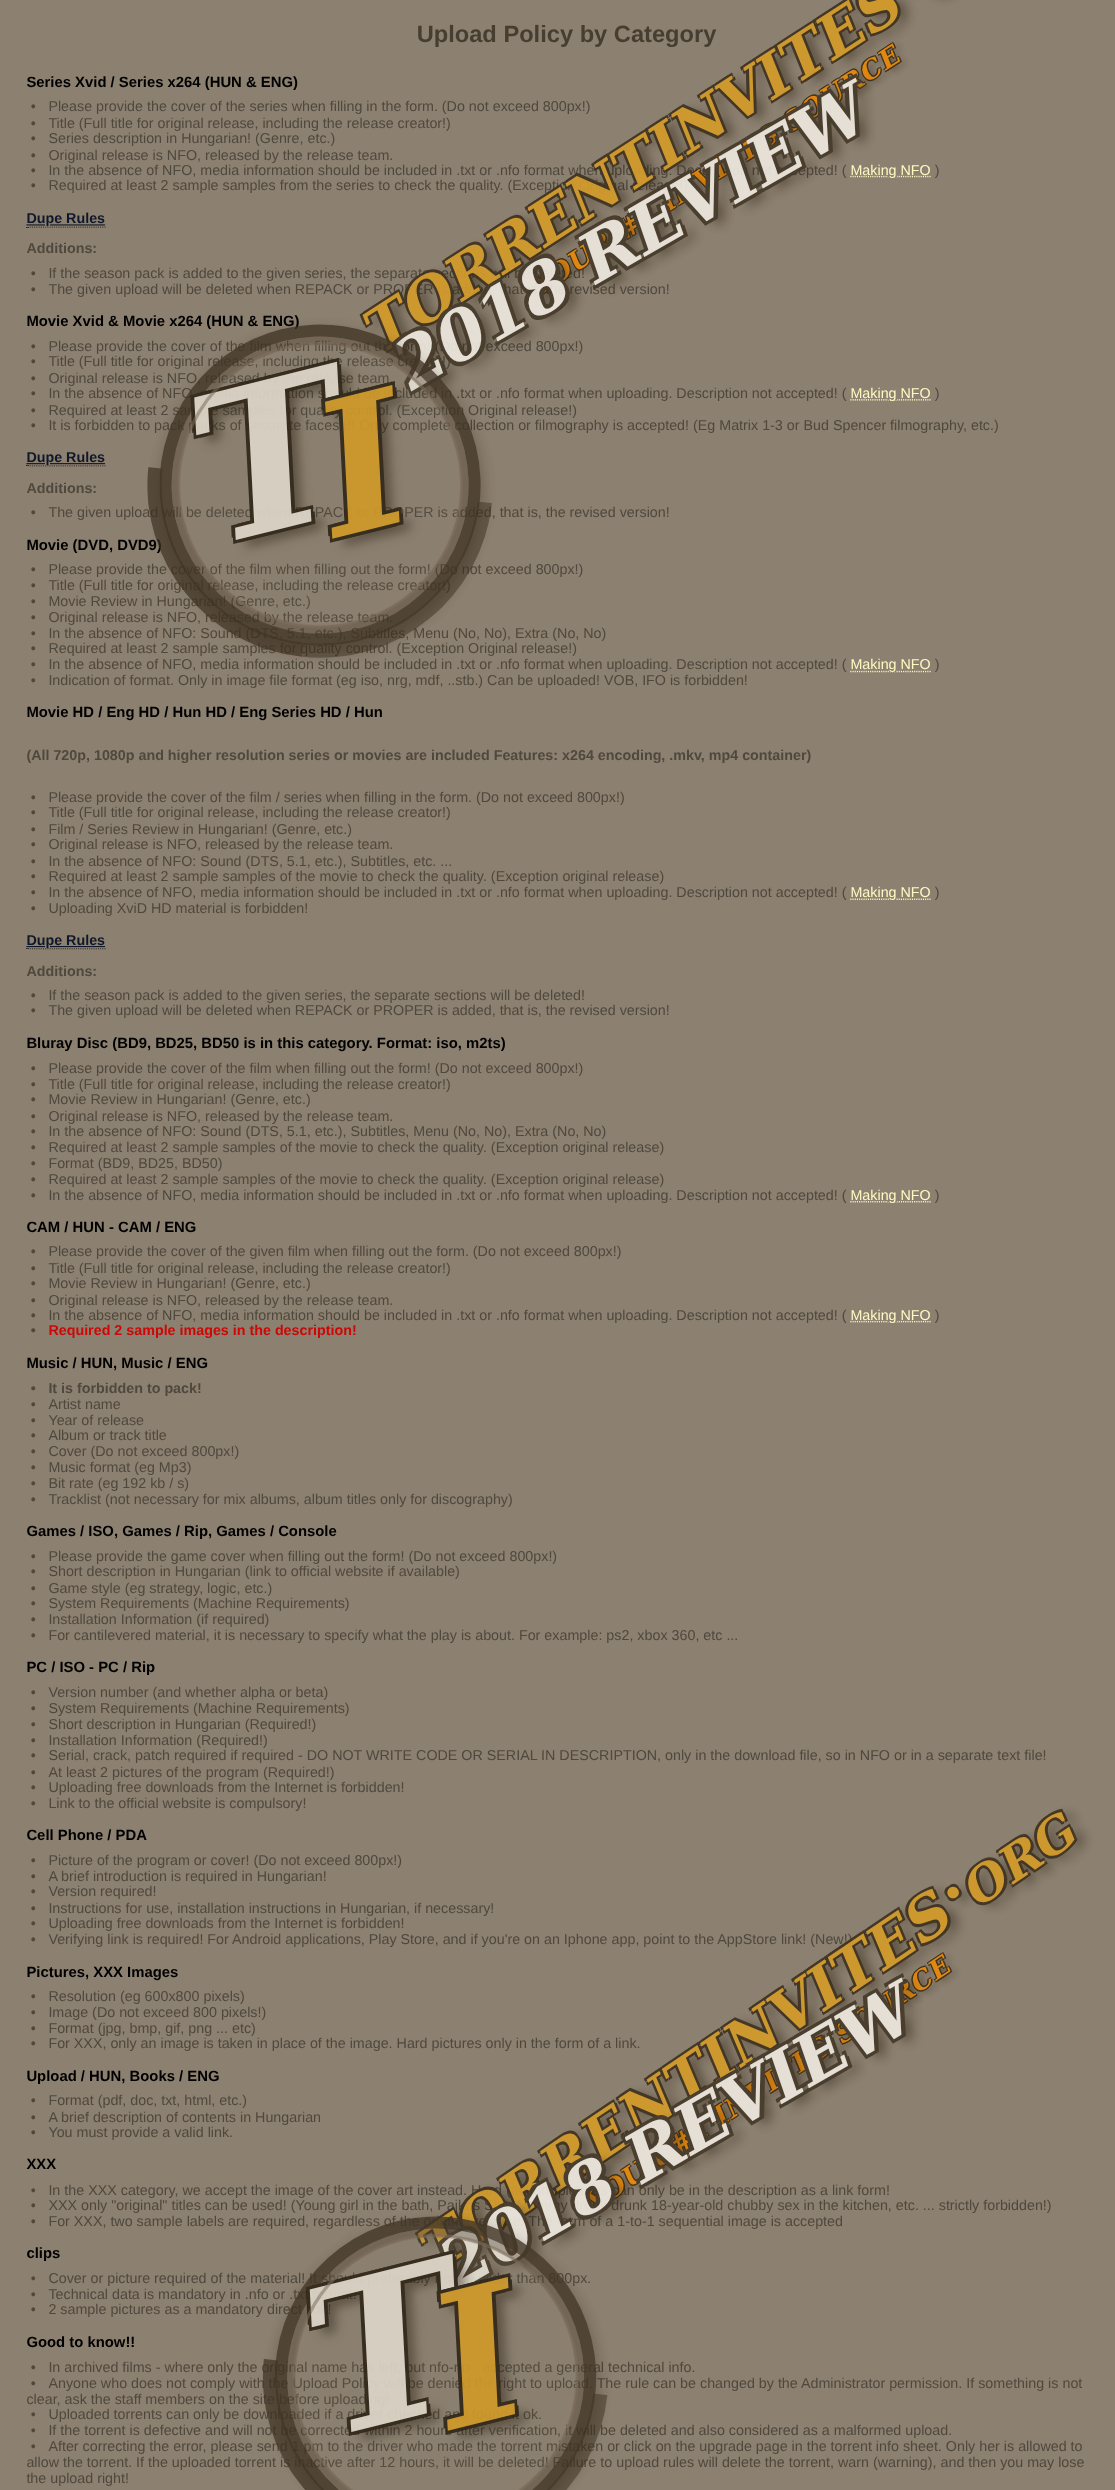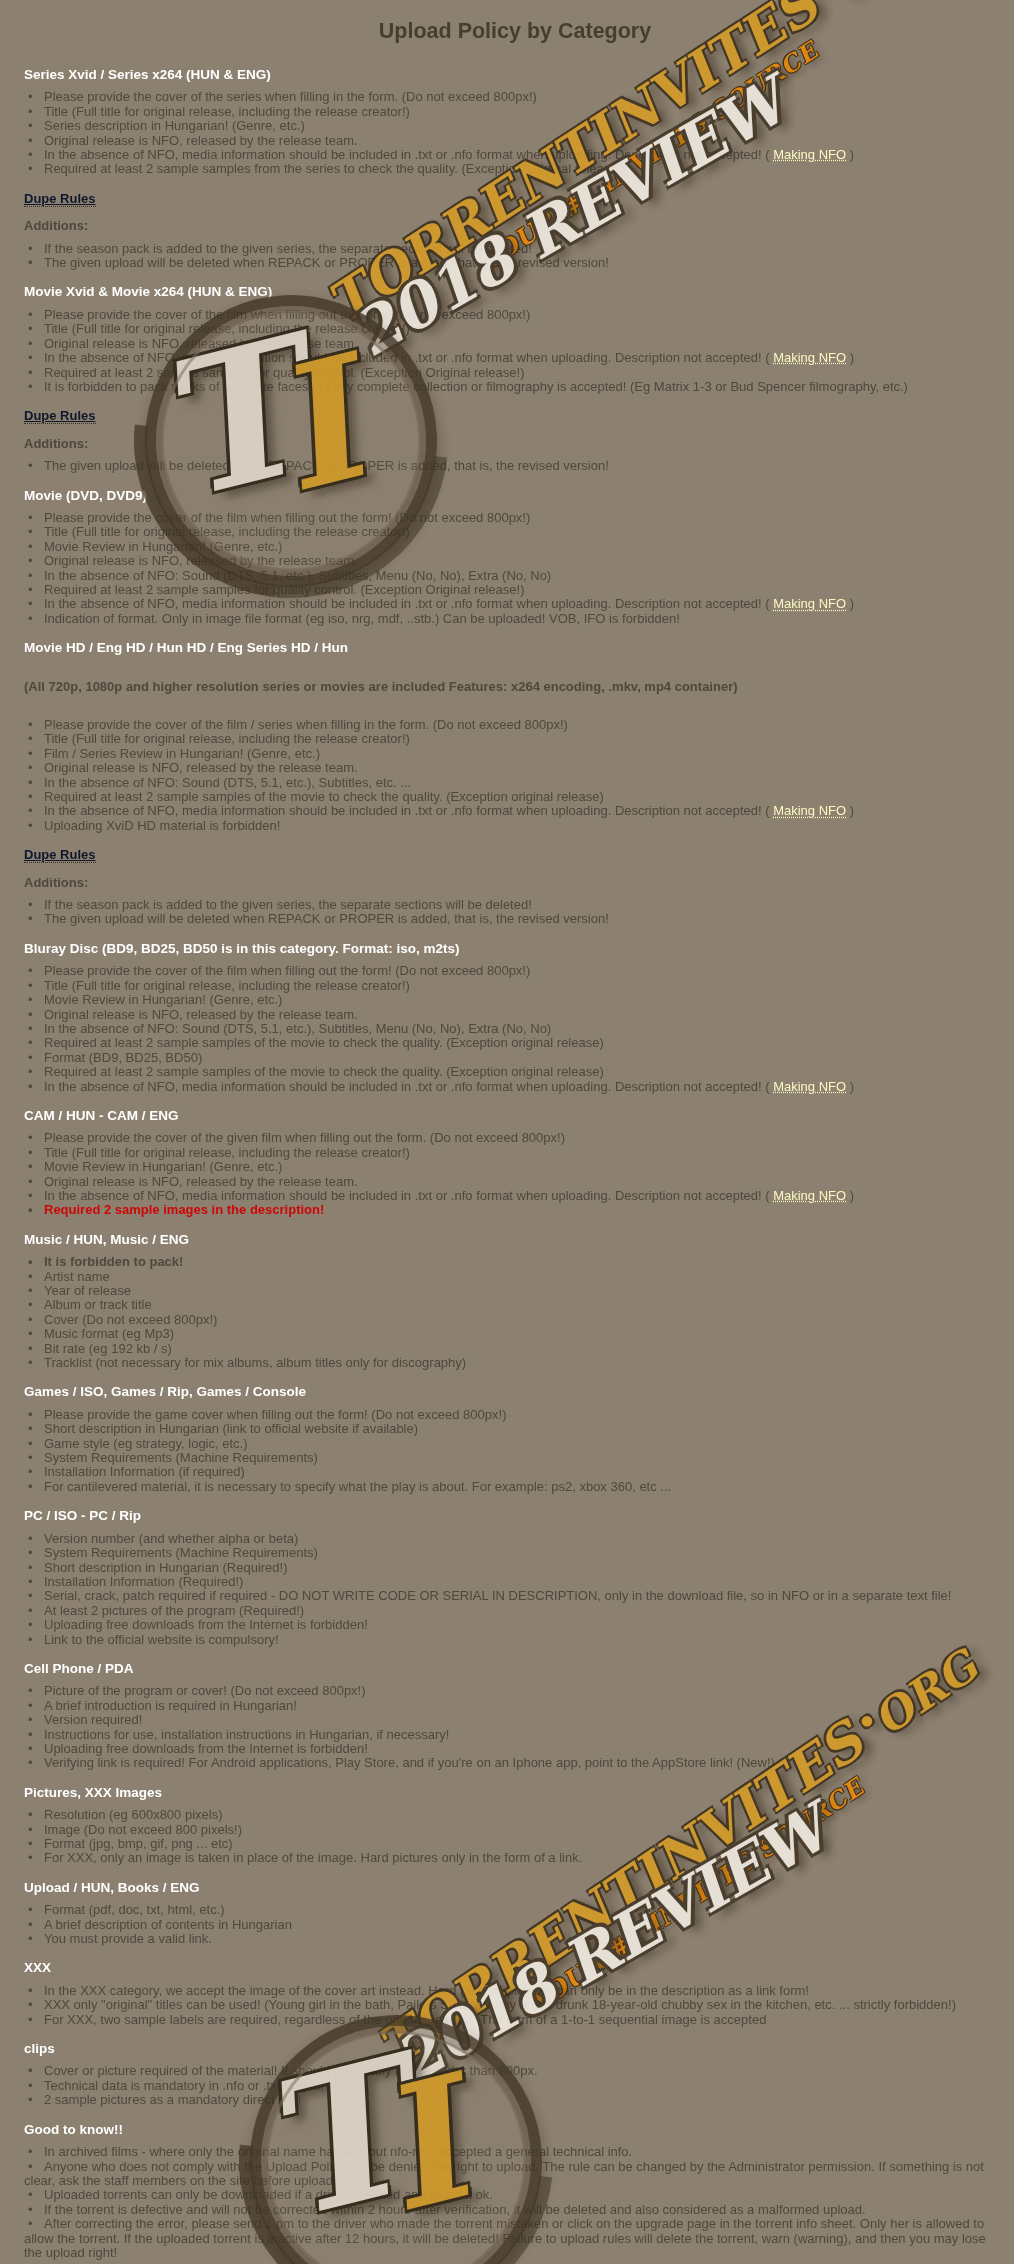--- a/index.html
+++ b/index.html
@@ -4,21 +4,21 @@
 <style>
   html,body{margin:0;padding:0;}
   body{
     width:1014px;height:2264px;overflow:hidden;position:relative;
     background:#8c8070;color:#4f483d;
     font-family:"Liberation Sans", sans-serif;font-size:13px;line-height:14.4px;
   }
   .doc{padding:10px 8px 0 24px;position:relative;z-index:1;}
   h1{font-size:21.5px;line-height:26px;font-weight:bold;color:#463e31;text-align:center;margin:8px 0 24px 0;}
   p{margin:0;}
-  .heading{color:#ffffff;font-weight:bold;font-size:13.5px;margin:15px 0 8px 0;}
+  .heading{color:#000000;font-weight:bold;font-size:13.5px;margin:15px 0 8px 0;}
   .subtitle{font-weight:bold;margin:24px 0;}
   .underline_label{font-weight:bold;color:#0f172a;margin:15px 0 8px 0;}
   .underline_label span{text-decoration:underline;border-bottom:1px dotted #3a3126;cursor:pointer;}
   .bold_label{font-weight:bold;margin:13px 0 8px 0;}
   ul{list-style:none;margin:8px 0;padding:0;}
   li{line-height:14.4px;}
   li .mk{display:inline-block;width:16px;padding-left:4px;color:#4f483d;}
   li.b{font-weight:bold;}
   li.r{color:#ce0606;font-weight:bold;}
   a.nfo{color:#fef9c3;text-decoration:underline;text-decoration-style:dotted;cursor:pointer;}

